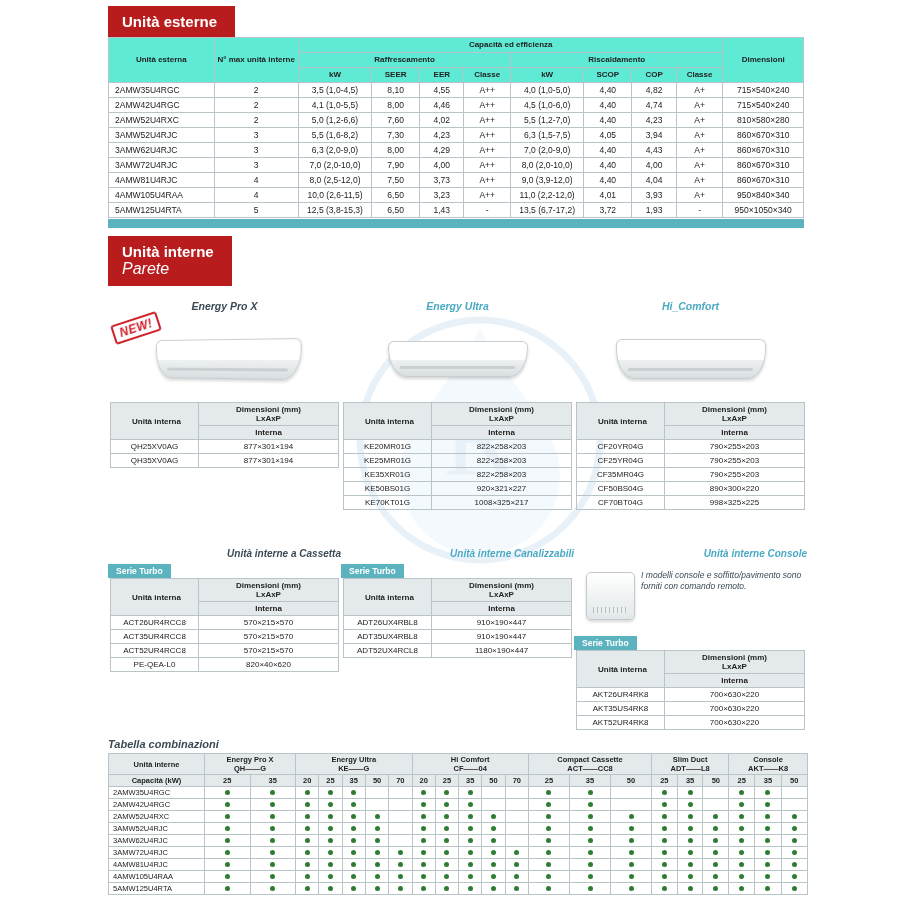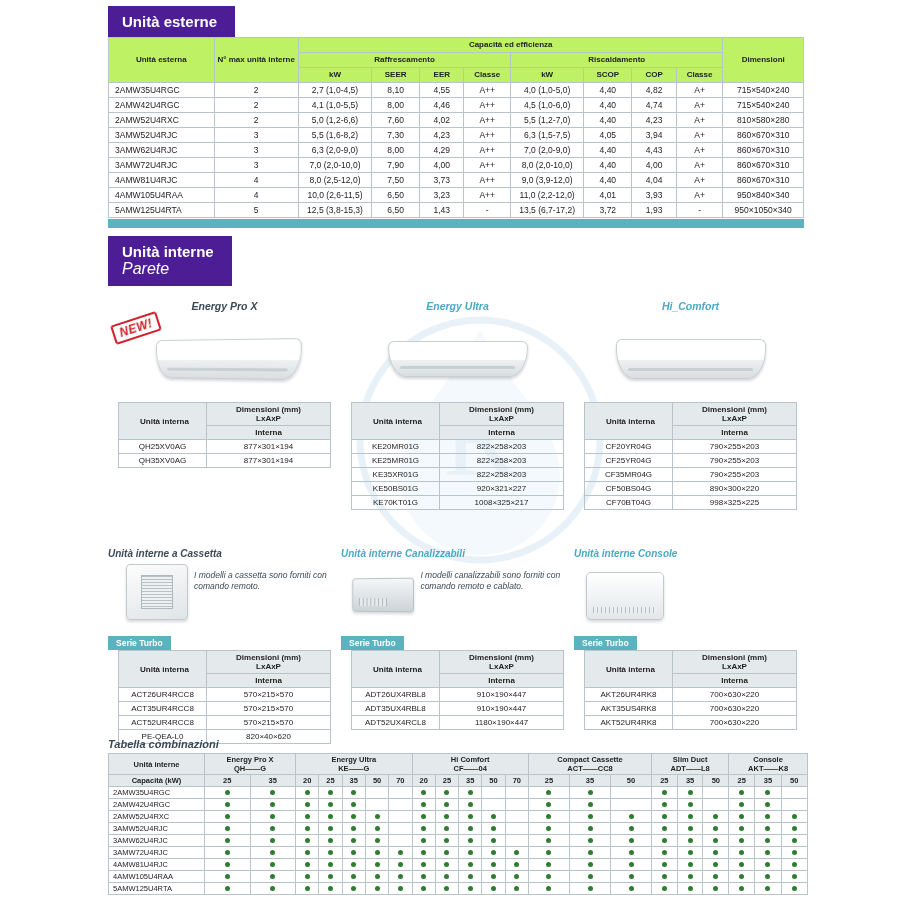--- a/index.html
+++ b/index.html
@@ -21,21 +21,21 @@
     left: 330px;
     top: 290px;
     width: 300px;
     height: 300px;
     opacity: 0.10;
     pointer-events: none;
   }
 
   
   .banner {
-    background: #4c1d95;
+    background: #b91c1c;
     color: #ffffff;
     display: inline-block;
     padding: 7px 18px 7px 14px;
     font-size: 15px;
     font-weight: bold;
     line-height: 1.15;
   }
   .banner .sub {
     display: block;
     font-style: italic;
@@ -65,21 +65,21 @@
   }
 
   
   #outdoor-wrap {
     position: absolute;
     left: 108px;
     top: 6px;
     width: 696px;
   }
   #outdoor-table { width: 696px; }
-  #outdoor-table th { background: #bef264; font-size: 8px; line-height: 1.25; }
+  #outdoor-table th { background: #5eead4; font-size: 8px; line-height: 1.25; }
   #outdoor-table td { font-size: 8.5px; height: 14px; }
   #outdoor-table td.name { text-align: left; padding-left: 6px; }
   .band-below {
     position: absolute;
     left: 0;
     top: 213px;
     width: 696px;
     height: 9px;
     background: #5bb3bf;
   }
@@ -151,37 +151,37 @@
     font-style: italic;
     padding: 1px 5px;
     transform: rotate(-18deg);
     border-radius: 3px;
     letter-spacing: 0.5px;
   }
 
   .mini-table { margin: 0 auto; }
   .mini-table td, .mini-table th { padding: 2px 4px; }
   .mini-table .col-unit { width: 88px; padding-left: 8px; }
-  .mini-table .col-dim { width: 124px; }
+  .mini-table .col-dim { width: 140px; }
 
   
   .cards-row2 {
     position: absolute;
     left: 108px;
     top: 548px;
     width: 700px;
     display: flex;
   }
   .card2 { width: 233px; position: relative; }
   .card2-title {
     font-size: 10px;
     font-weight: bold;
     font-style: italic;
     color: #3a4a55;
-    text-align: left;
+    text-align: right;
     margin-bottom: 5px;
   }
   .card2-title.blue { color: #4aa9c4; }
   .pic-and-note {
     display: flex;
     align-items: flex-start;
     gap: 6px;
     height: 72px;
   }
   .note {
@@ -322,21 +322,21 @@
         <th style="width:74px">kW</th>
         <th style="width:50px">SCOP</th>
         <th style="width:46px">COP</th>
         <th style="width:48px">Classe</th>
       </tr>
     </thead>
     <tbody id="outdoor-body">
         <tr>
           <td class="name">2AMW35U4RGC</td>
           <td>2</td>
-          <td>2,7 (1,0-4,5)</td>
+          <td>3,5 (1,0-4,5)</td>
           <td>8,10</td>
           <td>4,55</td>
           <td>A++</td>
           <td>4,0 (1,0-5,0)</td>
           <td>4,40</td>
           <td>4,82</td>
           <td>A+</td>
           <td>715×540×240</td>
         </tr>
         <tr>
@@ -558,24 +558,21 @@
           <tr>
             <td>CF70BT04G</td>
             <td>998×325×225</td>
           </tr>
         </tbody>
       </table>
     </div>
   </div>
 
 <div class="cards-row2" id="lower-cards">
-    <div class="card2"><div class="card2-title">Unità interne a Cassetta</div><div class="pic-and-note">
-        <div class="cassette"></div>
-        <div class="note">I modelli a cassetta sono forniti con comando remoto.</div>
-      </div><div class="serie-label">Serie Turbo</div><table class="mini-table">
+    <div class="card2"><div class="card2-title">Unità interne a Cassetta</div><div class="serie-label">Serie Turbo</div><table class="mini-table">
         <thead>
           <tr>
             <th rowspan="2" class="col-unit">Unità interna</th>
             <th class="col-dim">Dimensioni (mm)<br>LxAxP</th>
           </tr>
           <tr>
             <th>Interna</th>
           </tr>
         </thead>
         <tbody>
@@ -590,24 +587,21 @@
           <tr>
             <td>ACT52UR4RCC8</td>
             <td>570×215×570</td>
           </tr>
           <tr>
             <td>PE-QEA-L0</td>
             <td>820×40×620</td>
           </tr>
         </tbody>
       </table></div>
-    <div class="card2"><div class="card2-title blue">Unità interne Canalizzabili</div><div class="pic-and-note">
-        <div class="duct"></div>
-        <div class="note">I modelli canalizzabili sono forniti con comando remoto e cablato.</div>
-      </div><div class="serie-label">Serie Turbo</div><table class="mini-table">
+    <div class="card2"><div class="card2-title blue">Unità interne Canalizzabili</div><div class="serie-label">Serie Turbo</div><table class="mini-table">
         <thead>
           <tr>
             <th rowspan="2" class="col-unit">Unità interna</th>
             <th class="col-dim">Dimensioni (mm)<br>LxAxP</th>
           </tr>
           <tr>
             <th>Interna</th>
           </tr>
         </thead>
         <tbody>
@@ -620,20 +614,21 @@
             <td>910×190×447</td>
           </tr>
           <tr>
             <td>ADT52UX4RCL8</td>
             <td>1180×190×447</td>
           </tr>
         </tbody>
       </table></div>
     <div class="card2"><div class="card2-title blue">Unità interne Console</div><div class="pic-and-note">
         <div class="console"></div>
+        <div class="note">I modelli console e soffitto/pavimento sono forniti con comando remoto.</div>
       </div><div class="serie-label">Serie Turbo</div><table class="mini-table">
         <thead>
           <tr>
             <th rowspan="2" class="col-unit">Unità interna</th>
             <th class="col-dim">Dimensioni (mm)<br>LxAxP</th>
           </tr>
           <tr>
             <th>Interna</th>
           </tr>
         </thead>

